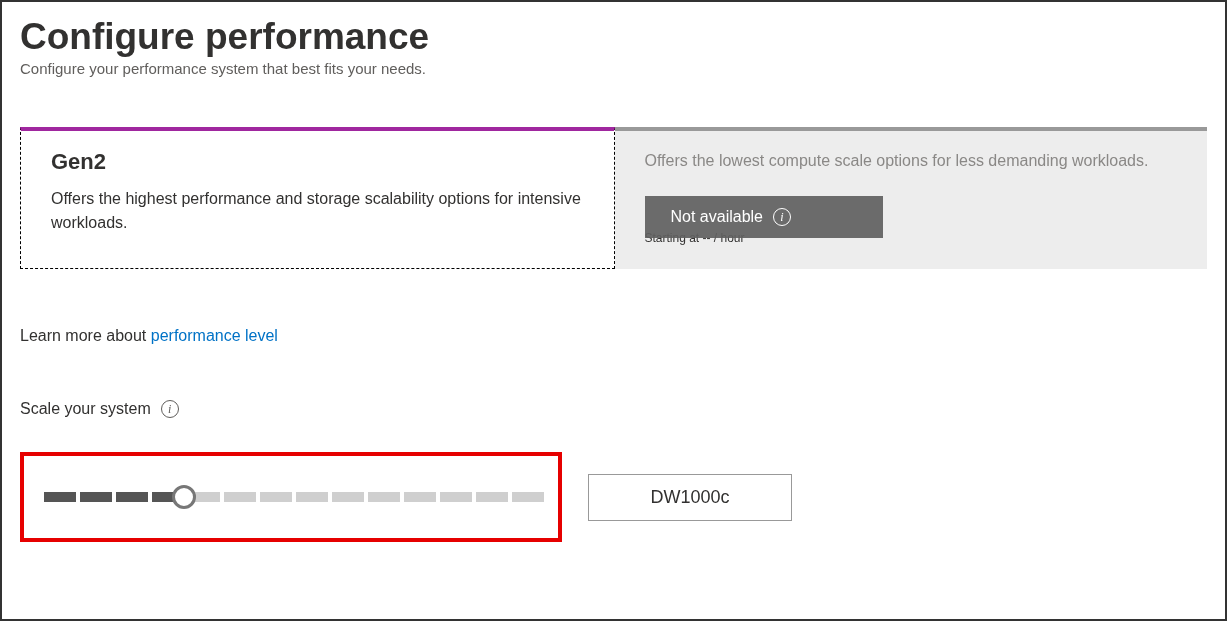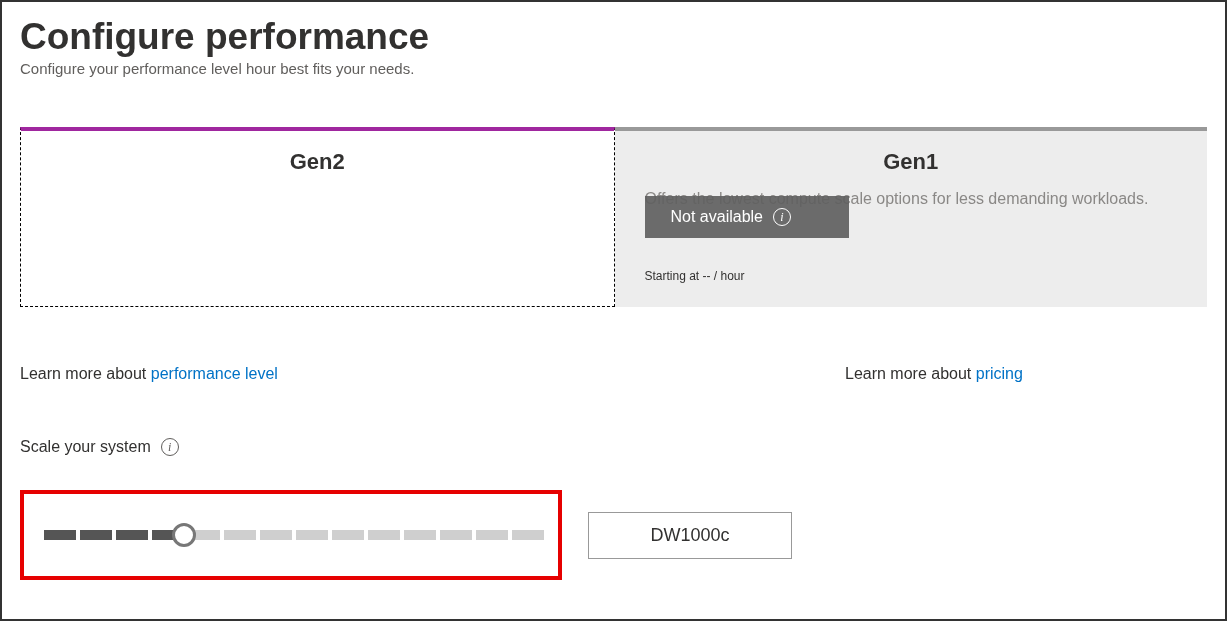--- a/index.html
+++ b/index.html
@@ -35,41 +35,40 @@
     .tier.active {
       border: 1.5px dashed #000;
       border-top: 4px solid #a0279f;
       background: #fff;
     }
     .tier.inactive {
       border-top: 4px solid #999;
       background: #ededed;
     }
     .tier-title {
-      text-align: center;
       font-size: 22px;
       font-weight: 700;
       margin-bottom: 12px;
     }
     .tier-desc {
       font-size: 16px;
       color: #323130;
       line-height: 1.5;
     }
     .tier.inactive .tier-desc {
       color: #8a8886;
     }
     .na-badge {
       position: absolute;
       top: 65px;
       left: 30px;
       background: rgba(96,96,96,0.92);
       color: #fff;
       font-size: 16px;
-      padding: 12px 58px 12px 26px;
+      padding: 12px 92px 12px 26px;
       display: flex;
       align-items: center;
       gap: 10px;
     }
     .info-icon-badge {
       display: inline-flex;
       width: 18px;
       height: 18px;
       border: 1.5px solid #fff;
       border-radius: 50%;
@@ -164,44 +163,41 @@
       padding: 12px 0;
       text-align: center;
       border: 1px solid #999;
       font-size: 18px;
     }
   </style>
 </head>
 <body>
 
 <div class="page-title">Configure performance</div>
-<div class="page-subtitle">Configure your performance level hour best fits your needs.</div>
+<div class="page-subtitle">Configure your performance system that best fits your needs.</div>
 
 <div class="tiers">
   <div class="tier active">
     <div class="tier-title">Gen2</div>
+    <div class="tier-desc">Offers the highest performance and storage scalability options for intensive workloads.</div>
   </div>
   <div class="tier inactive">
-    <div class="tier-title">Gen1</div>
     <div class="tier-desc">Offers the lowest compute scale options for less demanding workloads.</div>
     <div class="na-badge">
       <span>Not available</span>
       <span class="info-icon-badge">i</span>
     </div>
     <div class="tier-starting">Starting at -- / hour</div>
   </div>
 </div>
 
 <div class="learn-row">
   <div class="learn-left">
     <span>Learn more about </span><span class="link">performance level</span>
   </div>
-  <div class="learn-right">
-    <span>Learn more about </span><span class="link">pricing</span>
-  </div>
 </div>
 
 <div class="scale-label-row">
   <span>Scale your system</span>
   <span class="info-icon">i</span>
 </div>
 
 <div class="slider-row">
   <div class="slider-highlight">
     <div class="slider-track">

